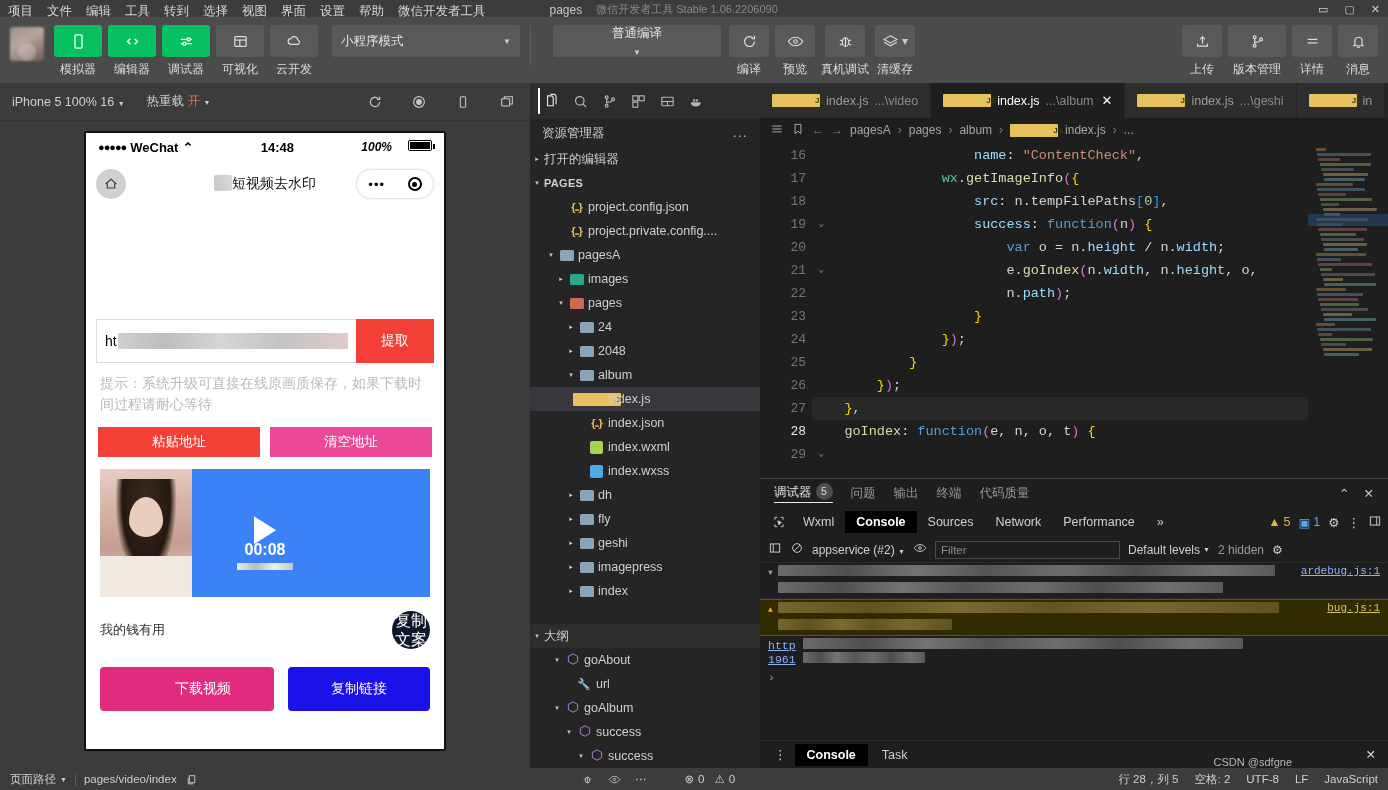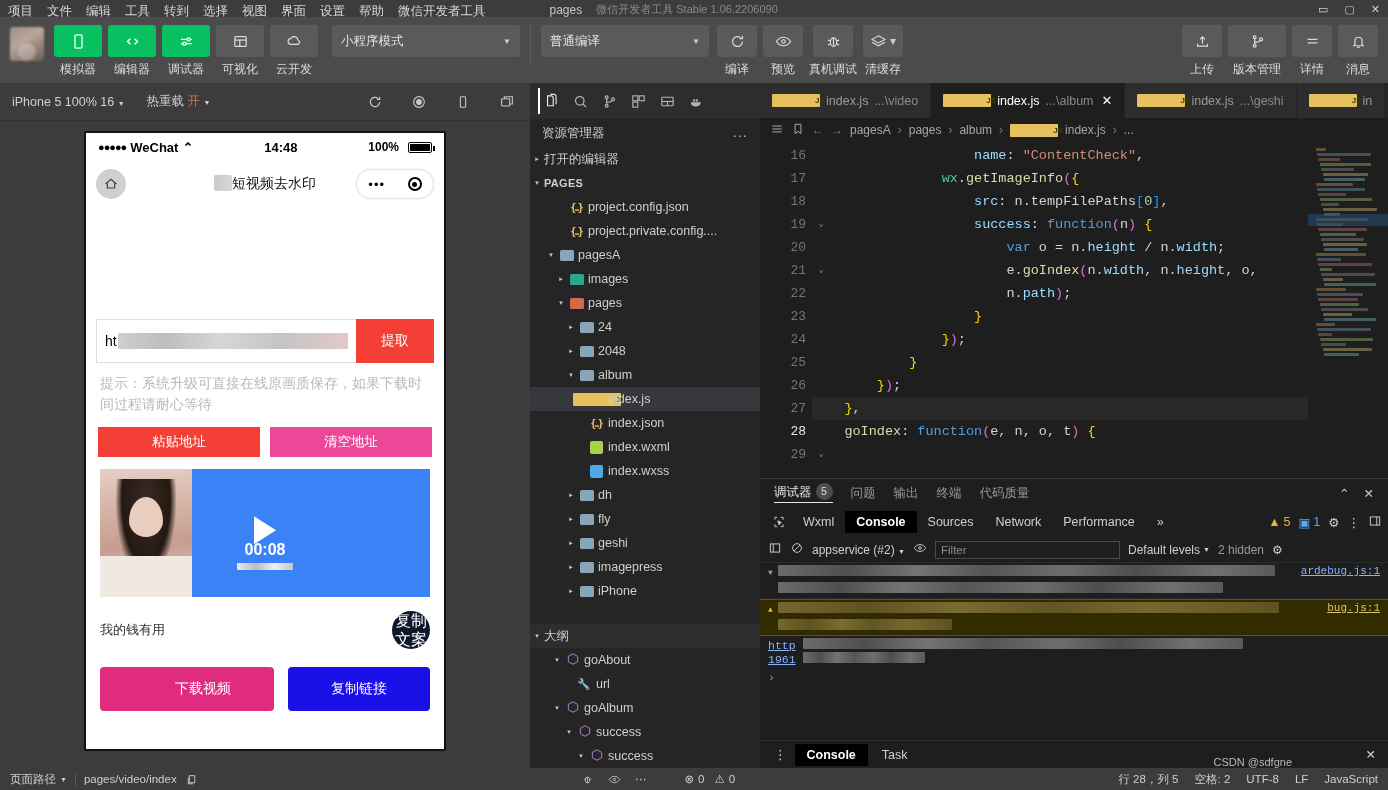--- a/index.html
+++ b/index.html
@@ -81,21 +81,21 @@
     width:362px; height:620px; background:#111; border-radius:2px;
     padding:2px; display:flex; flex-direction:column;
   }
   .screen { flex:1; background:#fff; display:flex; flex-direction:column; overflow:hidden; color:#000; }
   .statusbar {
     height:28px; display:flex; align-items:center; padding:0 12px; font-size:13px;
     font-weight:bold; color:#000; justify-content:space-between;
   }
   .statusbar .dots { letter-spacing:-1px; font-size:11px; }
   .statusbar .left { display:flex; align-items:center; gap:4px; }
-  .statusbar .right { display:flex; align-items:center; gap:9px; font-size:12px; }
+  .statusbar .right { display:flex; align-items:flex-start; gap:16px; font-size:12px;font-style:italic; }
   .batt { width:24px; height:11px; border:1.5px solid #000; border-radius:2px; position:relative; }
   .batt:after { content:""; position:absolute; right:-4px; top:3px; width:2px; height:5px; background:#000; }
   .batt i { position:absolute; left:1px; top:1px; bottom:1px; right:1px; background:#000; display:block; }
 
   .navbar { height:46px; display:flex; align-items:center; padding:0 10px; position:relative; }
   .homebtn { width:30px; height:30px; border-radius:50%; background:#d0d0d0;
     display:flex; align-items:center; justify-content:center; }
   .homebtn svg { width:16px; height:16px; }
   .navtitle { position:absolute; left:0; right:0; text-align:center; font-size:14px;
     color:#111; pointer-events:none; }
@@ -372,21 +372,21 @@
       </div>
     </div>
 
     <div class="select">
       <span>小程序模式</span>
       <span class="caret">▼</span>
     </div>
 
     <div class="sep"></div>
 
-    <div class="select" style="min-width:168px;margin-left:0;">
+    <div class="select" style="min-width:168px;margin-left:12px;flex-direction:column;">
       <span>普通编译</span>
       <span class="caret">▼</span>
     </div>
 
     <div class="midgroup" style="margin-left:8px;">
       <div class="ibtn">
         <div class="box">
           <svg viewBox="0 0 24 24" fill="none" stroke="#dcdcdc" stroke-width="1.7">
               <path d="M19 12a7 7 0 1 1-2.2-5.1"></path>
               <polyline points="19,4 19,8 15,8"></polyline>
@@ -765,21 +765,21 @@
               <span class="ic">
                 <span class="folder"></span>
               </span>
               <span class="nm">imagepress</span>
             </div>
             <div class="trow" style="padding-left: 34px;">
               <span class="tw">▸</span>
               <span class="ic">
                 <span class="folder"></span>
               </span>
-              <span class="nm">iPhone</span>
+              <span class="nm">index</span>
             </div>
           </div>
 
         <div class="trow outline-hd">
           <span class="tw">▾</span>
           <span class="nm">大纲</span>
         </div>
         <div id="outline">
             <div class="trow" style="padding-left: 20px;">
               <span class="tw">▾</span>

